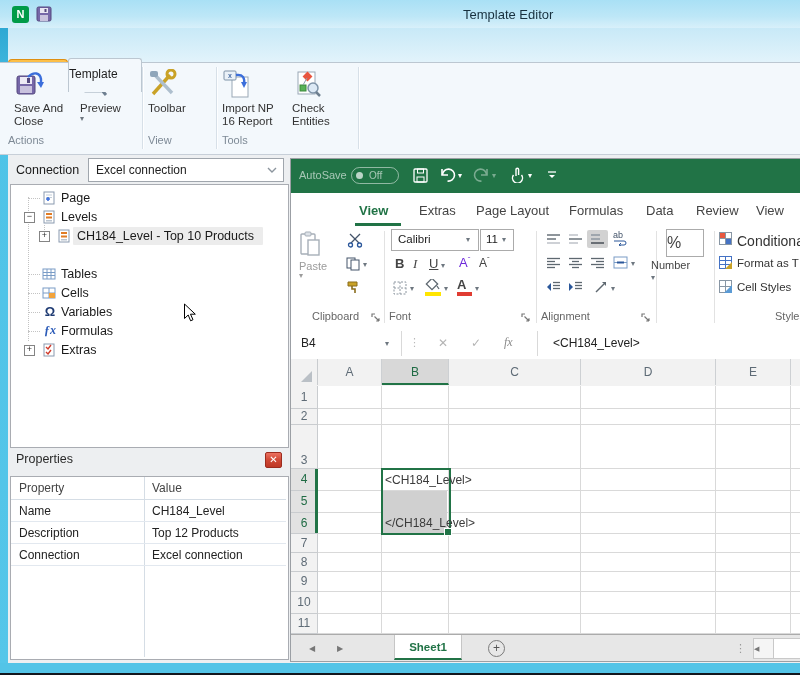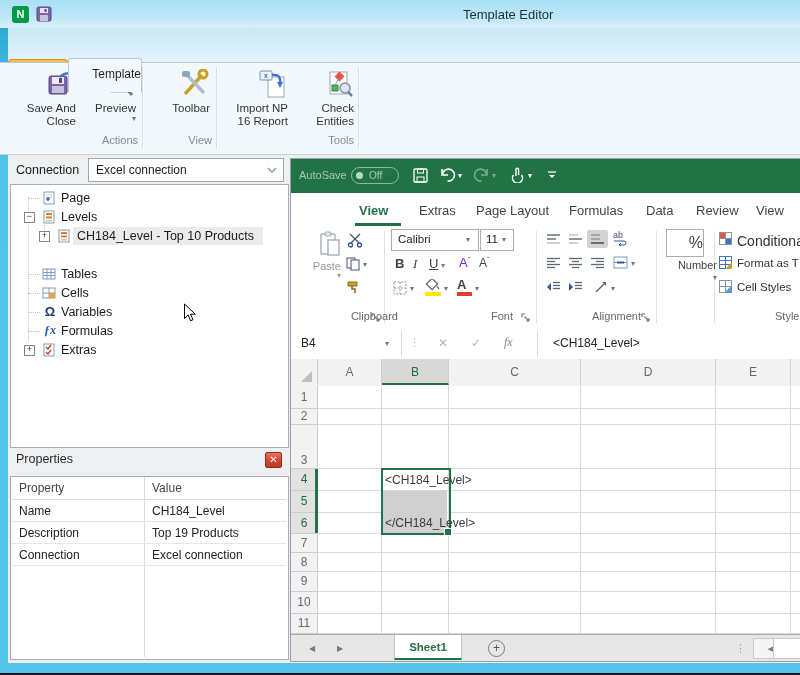--- a/index.html
+++ b/index.html
@@ -1,20 +1,20 @@
 <!DOCTYPE html>
 <html><head>
 <meta charset="utf-8">
 <style>
   html,body{margin:0;padding:0;}
   body{font-family:"Liberation Sans","DejaVu Sans",sans-serif;}
   .app{position:relative;width:800px;height:675px;background:#EDEFF1;overflow:hidden;
        font-size:12px;color:#222;}
   .a{position:absolute;}
-  .ctr{text-align:right;}
+  .ctr{text-align:left;}
   .nw{white-space:nowrap;}
   svg{display:block;}
 
   
   .titlebar{left:0;top:0;width:800px;height:28px;
     background:linear-gradient(180deg,#A9E0F5 0%,#BEE7F7 60%,#D8F0FA 100%);}
   .title-text{top:7px;font-size:13px;color:#17303E;}
   .tabrow{left:0;top:28px;width:800px;height:34px;
     background:linear-gradient(180deg,#C8E9F7 0%,#E2F3FB 100%);}
   .tab-file{left:8px;top:31px;width:58px;height:28px;border:1px solid #DE8F12;
@@ -321,21 +321,21 @@
     <div class="a prow" style="top:0;height:22px;border-bottom:1px solid #D5DDE5;">
       <span style="left:8px;color:#444;">Property</span>
       <span style="left:141px;color:#444;">Value</span>
     </div>
     <div class="a prow" style="top:23px;">
       <span style="left:8px;">Name</span>
       <span style="left:141px;">CH184_Level</span>
     </div>
     <div class="a prow" style="top:45px;">
       <span style="left:8px;">Description</span>
-      <span style="left:141px;">Top 19 Products</span>
+      <span style="left:141px;">Top 12 Products</span>
     </div>
     <div class="a prow" style="top:67px;">
       <span style="left:8px;">Connection</span>
       <span style="left:141px;">Excel connection</span>
     </div>
   </div>
 
   <div class="a excel">
 
     <div class="a greenbar">

